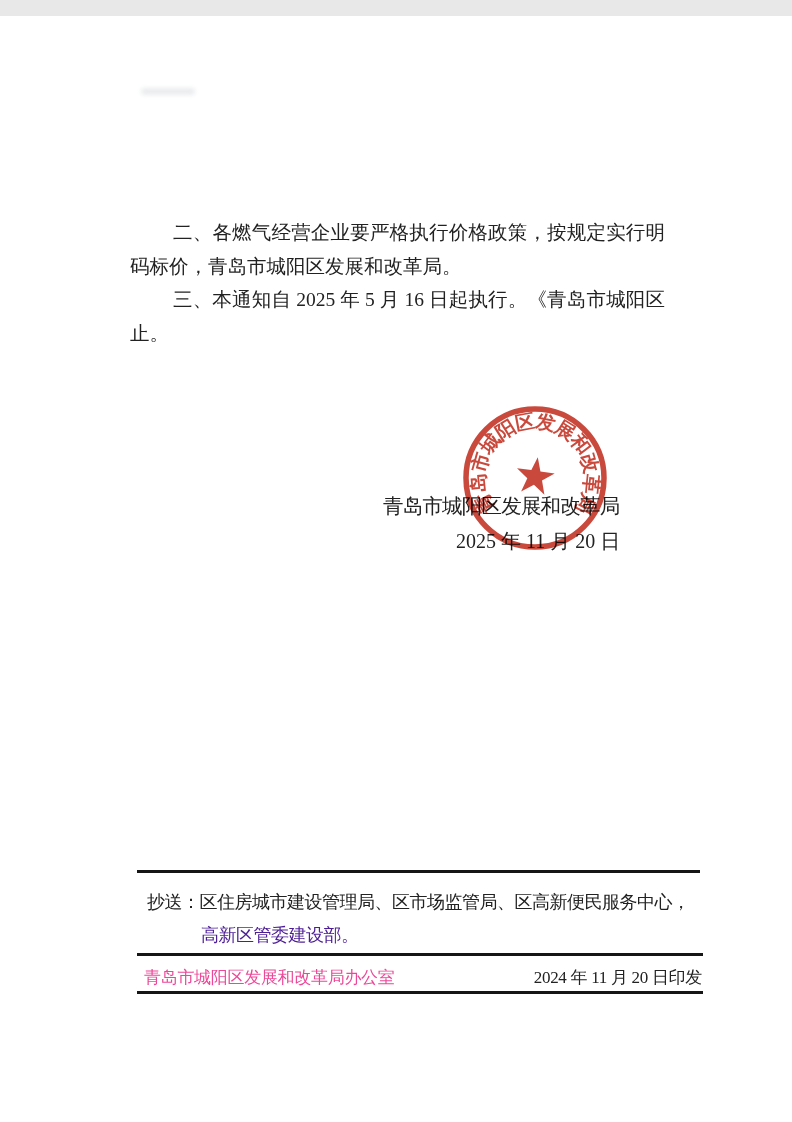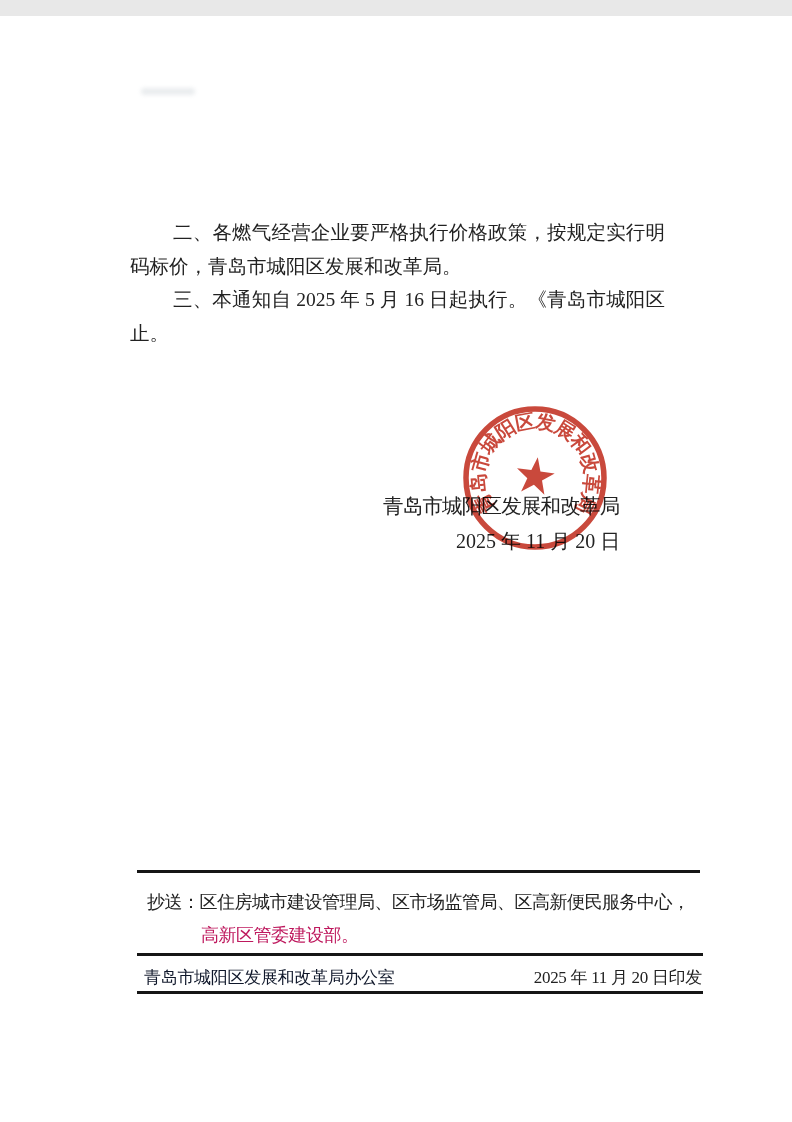--- a/index.html
+++ b/index.html
@@ -60,25 +60,25 @@
   .rule-1 { top:854px; width:563px; }
   .rule-2 { top:937px; width:566px; }
   .rule-3 { top:975px; width:566px; }
 
   .cc-line1 {
     position:absolute; left:147px; top:874px;
     font-size:18px; letter-spacing:-0.5px; white-space:nowrap; color:#222;font-family:Liberation Mono, monospace;
   }
   .cc-line2 {
     position:absolute; left:201px; top:907px;
-    font-size:18px; letter-spacing:-0.5px; white-space:nowrap; color:#be185d;
+    font-size:18px; letter-spacing:-0.5px; white-space:nowrap; color:#4c1d95;
   }
   .office {
     position:absolute; left:144px; top:950px;
-    font-size:17px; letter-spacing:-0.3px; white-space:nowrap; color:#0f172a;
+    font-size:17px; letter-spacing:-0.3px; white-space:nowrap; color:#ec4899;
   }
   .print-date {
     position:absolute; right:90px; top:950px;
     font-size:17px; letter-spacing:-0.3px; white-space:nowrap; color:#222;
   }
 </style>
 </head>
 <body>
 
 <div class="page">
@@ -107,17 +107,17 @@
   <div class="rule rule-1"></div>
 
   <div class="cc-line1">
     <span>抄送：</span><span>区住房城市建设管理局、区市场监管局、区高新便民服务中心，</span>
   </div>
   <div class="cc-line2">高新区管委建设部。</div>
 
   <div class="rule rule-2"></div>
 
   <div class="office">青岛市城阳区发展和改革局办公室</div>
-  <div class="print-date">2025 年 11 月 20 日印发</div>
+  <div class="print-date">2024 年 11 月 20 日印发</div>
 
   <div class="rule rule-3"></div>
 
 </div>
 
 </body></html>

